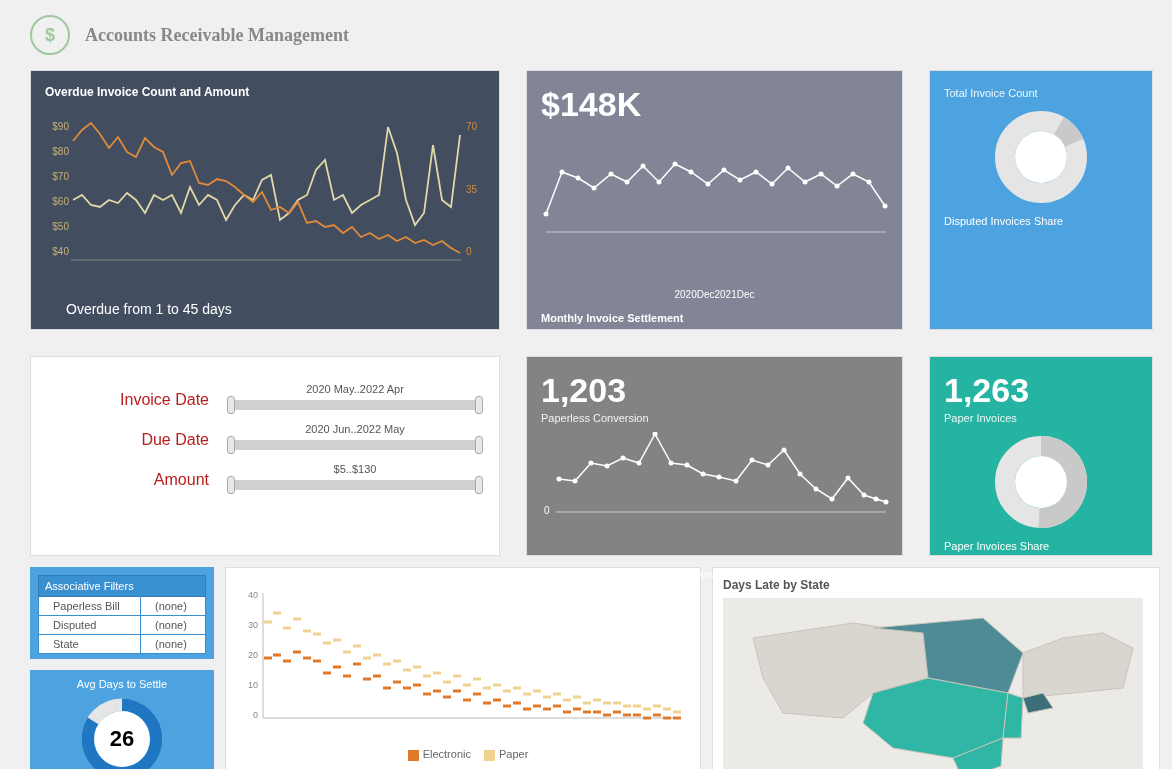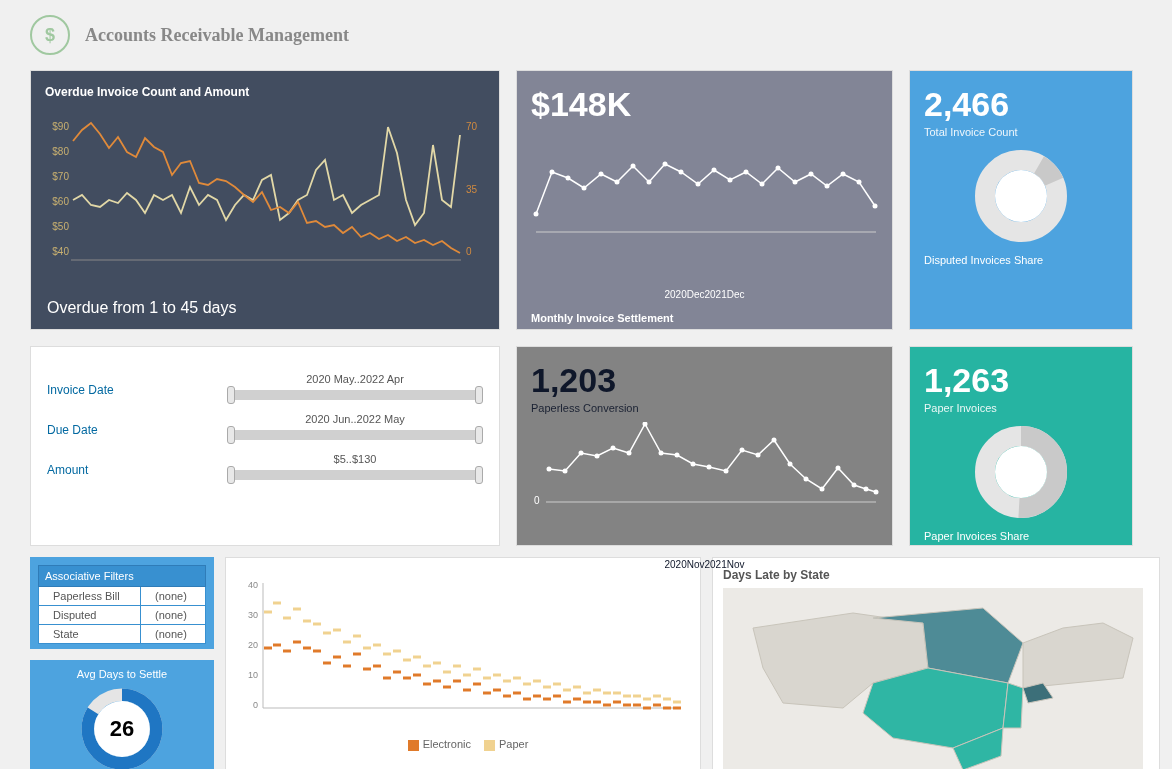--- a/index.html
+++ b/index.html
@@ -1,38 +1,38 @@
 <!DOCTYPE html>
 <html><head>
 <meta charset="utf-8">
 <style>
 * { box-sizing: border-box; margin: 0; padding: 0; }
 body { font-family: Arial, sans-serif; background: #f0f0f0; font-size: 12px; color: #666; width: 1172px; height: 769px; overflow: hidden; }
 .header { display: flex; align-items: center; padding: 15px 30px; gap: 15px; }
 .logo { width: 40px; height: 40px; border: 2px solid #a0c8a0; border-radius: 50%; display:flex;align-items:center;justify-content:center; color:#a0c8a0; font-size:18px; font-weight:bold; }
 .title { font-size: 18px; font-weight: bold; color: #888; font-family: Liberation Serif, serif; }
-.grid { display: grid; grid-template-columns: 470px 377px 224px; grid-template-rows: 260px 200px; gap: 16px; padding: 0 30px; }
+.grid { display: grid; grid-template-columns: 470px 377px 224px; grid-template-rows: 260px 200px; gap: 26px; padding: 0 30px; }
 .card { border: 1px solid #ddd; background: #fff; position: relative; }
 .overdue-card { grid-column: 1; grid-row: 1; background: #424d60; color:#fff; position:relative; }
 .overdue-card h3 { font-size: 12px; font-weight:bold; padding: 14px 14px 6px; }
-.overdue-sub { font-size: 16px; padding-left:16px; position:absolute; bottom:12px; }
+.overdue-sub { font-size: 14px; padding-left:35px; position:absolute; bottom:12px; }
 .overdue-svg { width: 450px; height: 190px; }
 .filters-card { grid-column: 1; grid-row: 2; padding: 16px; }
 .filter-row { display:flex; align-items:center; margin:14px 0; }
-.filter-label { width: 180px; text-align:left; padding-right:18px; color:#0369a1; font-size:12px; }
+.filter-label { width: 180px; text-align:right; padding-right:18px; color:#b91c1c; font-size:16px; }
 .slider-wrap { flex:1; position:relative; height: 26px; }
 .slider-track { position:absolute; top:13px; left:0; right:0; height:10px; background:#d0d0d0; border-radius:5px; }
 .slider-handle { position:absolute; top:9px; width:8px; height:18px; background:#e8e8e8; border:1px solid #aaa; border-radius:3px; }
 .slider-value { position:absolute; top:-4px; width:100%; text-align:center; font-size:11px; color:#555; }
 .settlement-card{ grid-column:2; grid-row:1; background:#828596; color:#fff; padding:14px; }
 .big-num{ font-size:34px; font-weight:bold; }
 .sub-label{ font-size:11px; opacity:0.9; margin-top:2px; }
 .kpi-line-svg{ width:350px; height:110px; margin-top:8px; }
 .kpi-xticks{ display:flex; justify-content:center; font-size:10px; padding:4px 0 6px;margin-top:40px; }
-.paperless-card{ grid-column:2; grid-row:2; background:#838383; color:#0f172a; padding:14px; }
+.paperless-card{ grid-column:2; grid-row:2; background:#838383; color:#ffffff; padding:14px; }
 .invcount-card{ grid-column:3; grid-row:1; background:#4da3df; color:#fff; padding:14px; }
 .paperinv-card{ grid-column:3; grid-row:2; background:#26b4a2; color:#fff; padding:14px; }
 .donut-wrap{ display:flex; justify-content:center; margin:8px 0; }
 .donut{ position:relative; width:100px; height:100px; }
 .donut-label{ font-size:11px; margin-top:4px; }
 .row2{ display:grid; grid-template-columns:184px 476px 448px; gap:11px; padding:11px 30px 0; }
 .assoc-card{ background:#4da3df; color:#fff; padding:8px; height:92px; }
 .assoc-table{ width:100%; border-collapse:collapse; font-size:11px; background:#fff; }
 .assoc-head{ background:#3890d0; color:#fff; padding:4px 6px; border:1px solid #2f7cb8; font-weight:normal; text-align:left; }
 .assoc-table td{ padding:3px 14px; border:1px solid #3890d0; color:#555; }
@@ -114,21 +114,20 @@
     <div class="kpi-xticks">
       <span>2020</span>
       <span>Dec</span>
       <span>2021</span>
       <span>Dec</span>
     </div>
     <div style="font-size:11px;font-weight:bold;margin-top:6px;">Monthly Invoice Settlement</div>
   </div>
 
   <div class="card invcount-card">
-    <div class="big-num">2,466</div>
     <div class="sub-label">Total Invoice Count</div>
     <div class="donut-wrap">
       <svg class="donut" viewBox="0 0 100 100">
         <circle cx="50" cy="50" r="36" fill="none" stroke="#e5e5e5" stroke-width="20"></circle>
         <circle cx="50" cy="50" r="36" fill="none" stroke="#c9c9c9" stroke-width="20" stroke-dasharray="23 203" transform="rotate(-60 50 50)"></circle>
         <circle cx="50" cy="50" r="26" fill="#fff"></circle>
       </svg>
     </div>
     <div class="donut-label">Disputed Invoices Share</div>
   </div>

